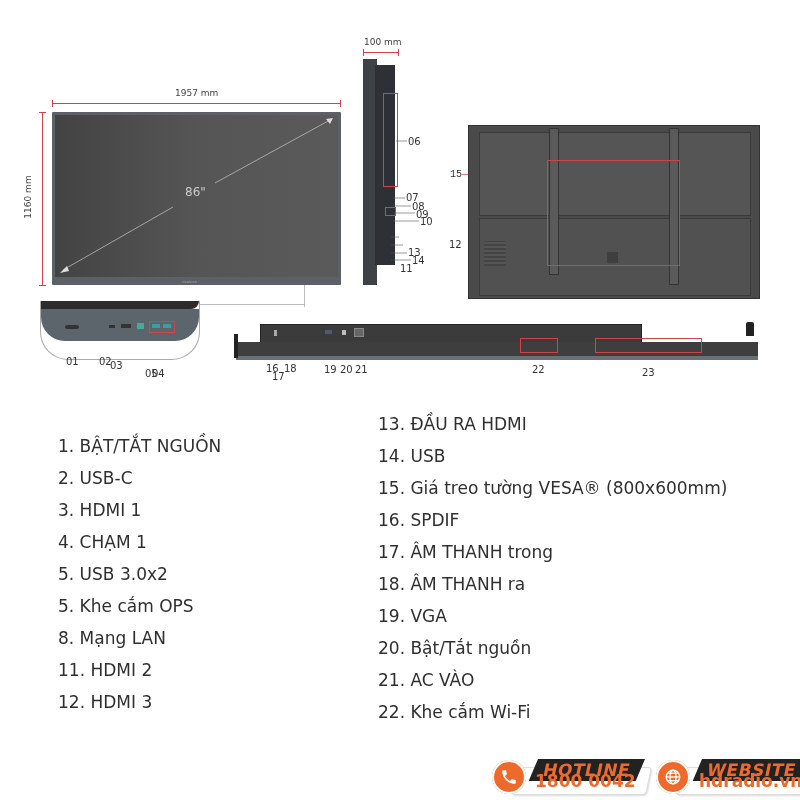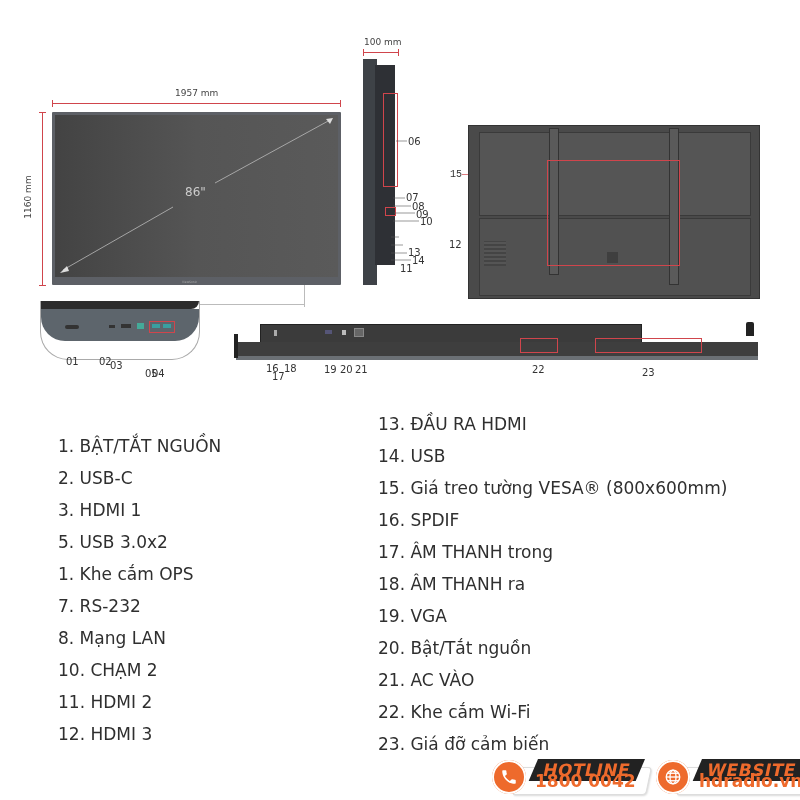--- a/index.html
+++ b/index.html
@@ -130,41 +130,39 @@
   <div class="abs callout" style="left:110px;top:46px;">20</div>
   <div class="abs callout" style="left:125px;top:46px;">21</div>
   <div class="abs callout" style="left:302px;top:46px;">22</div>
   <div class="abs callout" style="left:412px;top:49px;">23</div>
 </div>
 
 <div class="list" style="left:58px;top:430px;">
   <div class="item">1. BẬT/TẮT NGUỒN</div>
   <div class="item">2. USB-C</div>
   <div class="item">3. HDMI 1</div>
+  <div class="item">4. CHẠM 1</div>
   <div class="item">5. USB 3.0x2</div>
-  <div class="item">1. Khe cắm OPS</div>
-  <div class="item">7. RS-232</div>
+  <div class="item">5. Khe cắm OPS</div>
   <div class="item">8. Mạng LAN</div>
-  <div class="item">10. CHẠM 2</div>
   <div class="item">11. HDMI 2</div>
   <div class="item">12. HDMI 3</div>
 </div>
 
 <div class="list" style="left:378px;top:408px;">
   <div class="item">13. ĐẦU RA HDMI</div>
   <div class="item">14. USB</div>
   <div class="item">15. Giá treo tường VESA® (800x600mm)</div>
   <div class="item">16. SPDIF</div>
   <div class="item">17. ÂM THANH trong</div>
   <div class="item">18. ÂM THANH ra</div>
   <div class="item">19. VGA</div>
   <div class="item">20. Bật/Tắt nguồn</div>
   <div class="item">21. AC VÀO</div>
   <div class="item">22. Khe cắm Wi-Fi</div>
-  <div class="item">23. Giá đỡ cảm biến</div>
 </div>
 
 <div class="badge" style="left:492px;top:760px;">
   <div class="badge-circle">
     <svg width="18" height="18" viewBox="0 0 24 24">
         <path d="M6.6 10.8c1.4 2.8 3.8 5.1 6.6 6.6l2.2-2.2c.3-.3.7-.4 1-.2 1.1.4 2.3.6 3.6.6.6 0 1 .4 1 1V20c0 .6-.4 1-1 1C10.6 21 3 13.4 3 4c0-.6.4-1 1-1h3.5c.6 0 1 .4 1 1 0 1.3.2 2.5.6 3.6.1.3 0 .7-.2 1L6.6 10.8z" fill="#fff"></path>
       </svg>
   </div>
   <div class="badge-body">
     <div class="badge-tag"><span>HOTLINE</span></div>

